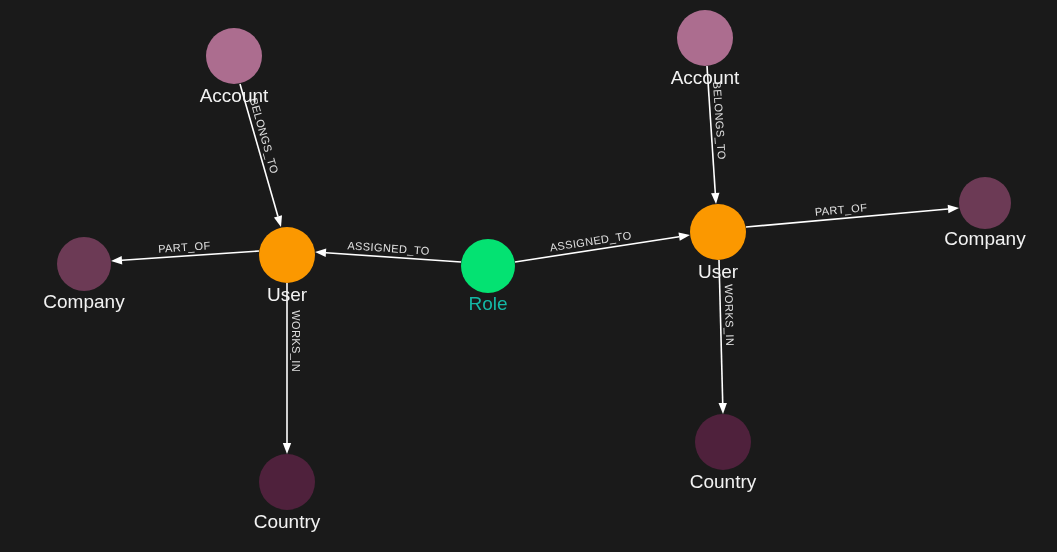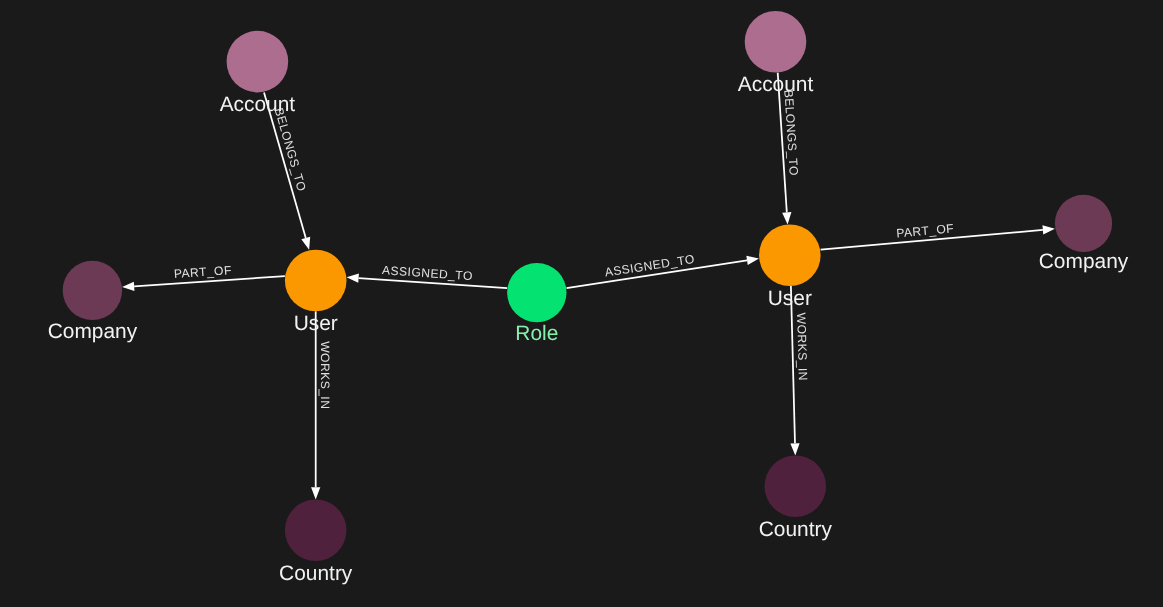--- a/index.html
+++ b/index.html
@@ -120,21 +120,21 @@
       <div class="node-group" style="left: 84px; top: 264px; width: 54px; height: 54px;">
         <div class="node-circle" style="width: 54px; height: 54px; background: rgb(108, 58, 85);"></div>
         <div class="node-caption" style="top: 55px; color: rgb(242, 242, 242);">Company</div>
       </div>
       <div class="node-group" style="left: 287px; top: 482px; width: 56px; height: 56px;">
         <div class="node-circle" style="width: 56px; height: 56px; background: rgb(79, 33, 60);"></div>
         <div class="node-caption" style="top: 58px; color: rgb(242, 242, 242);">Country</div>
       </div>
       <div class="node-group" style="left: 488px; top: 266px; width: 54px; height: 54px;">
         <div class="node-circle" style="width: 54px; height: 54px; background: rgb(4, 226, 114);"></div>
-        <div class="node-caption" style="top: 55px; color: #86efac;">Role</div>
+        <div class="node-caption" style="top: 55px; color: #14b8a6;">Role</div>
       </div>
       <div class="node-group" style="left: 705px; top: 38px; width: 56px; height: 56px;">
         <div class="node-circle" style="width: 56px; height: 56px; background: rgb(172, 109, 143);"></div>
         <div class="node-caption" style="top: 58px; color: rgb(242, 242, 242);">Account</div>
       </div>
       <div class="node-group" style="left: 718px; top: 232px; width: 56px; height: 56px;">
         <div class="node-circle" style="width: 56px; height: 56px; background: rgb(251, 152, 0);"></div>
         <div class="node-caption" style="top: 58px; color: rgb(242, 242, 242);">User</div>
       </div>
       <div class="node-group" style="left: 985px; top: 203px; width: 52px; height: 52px;">

